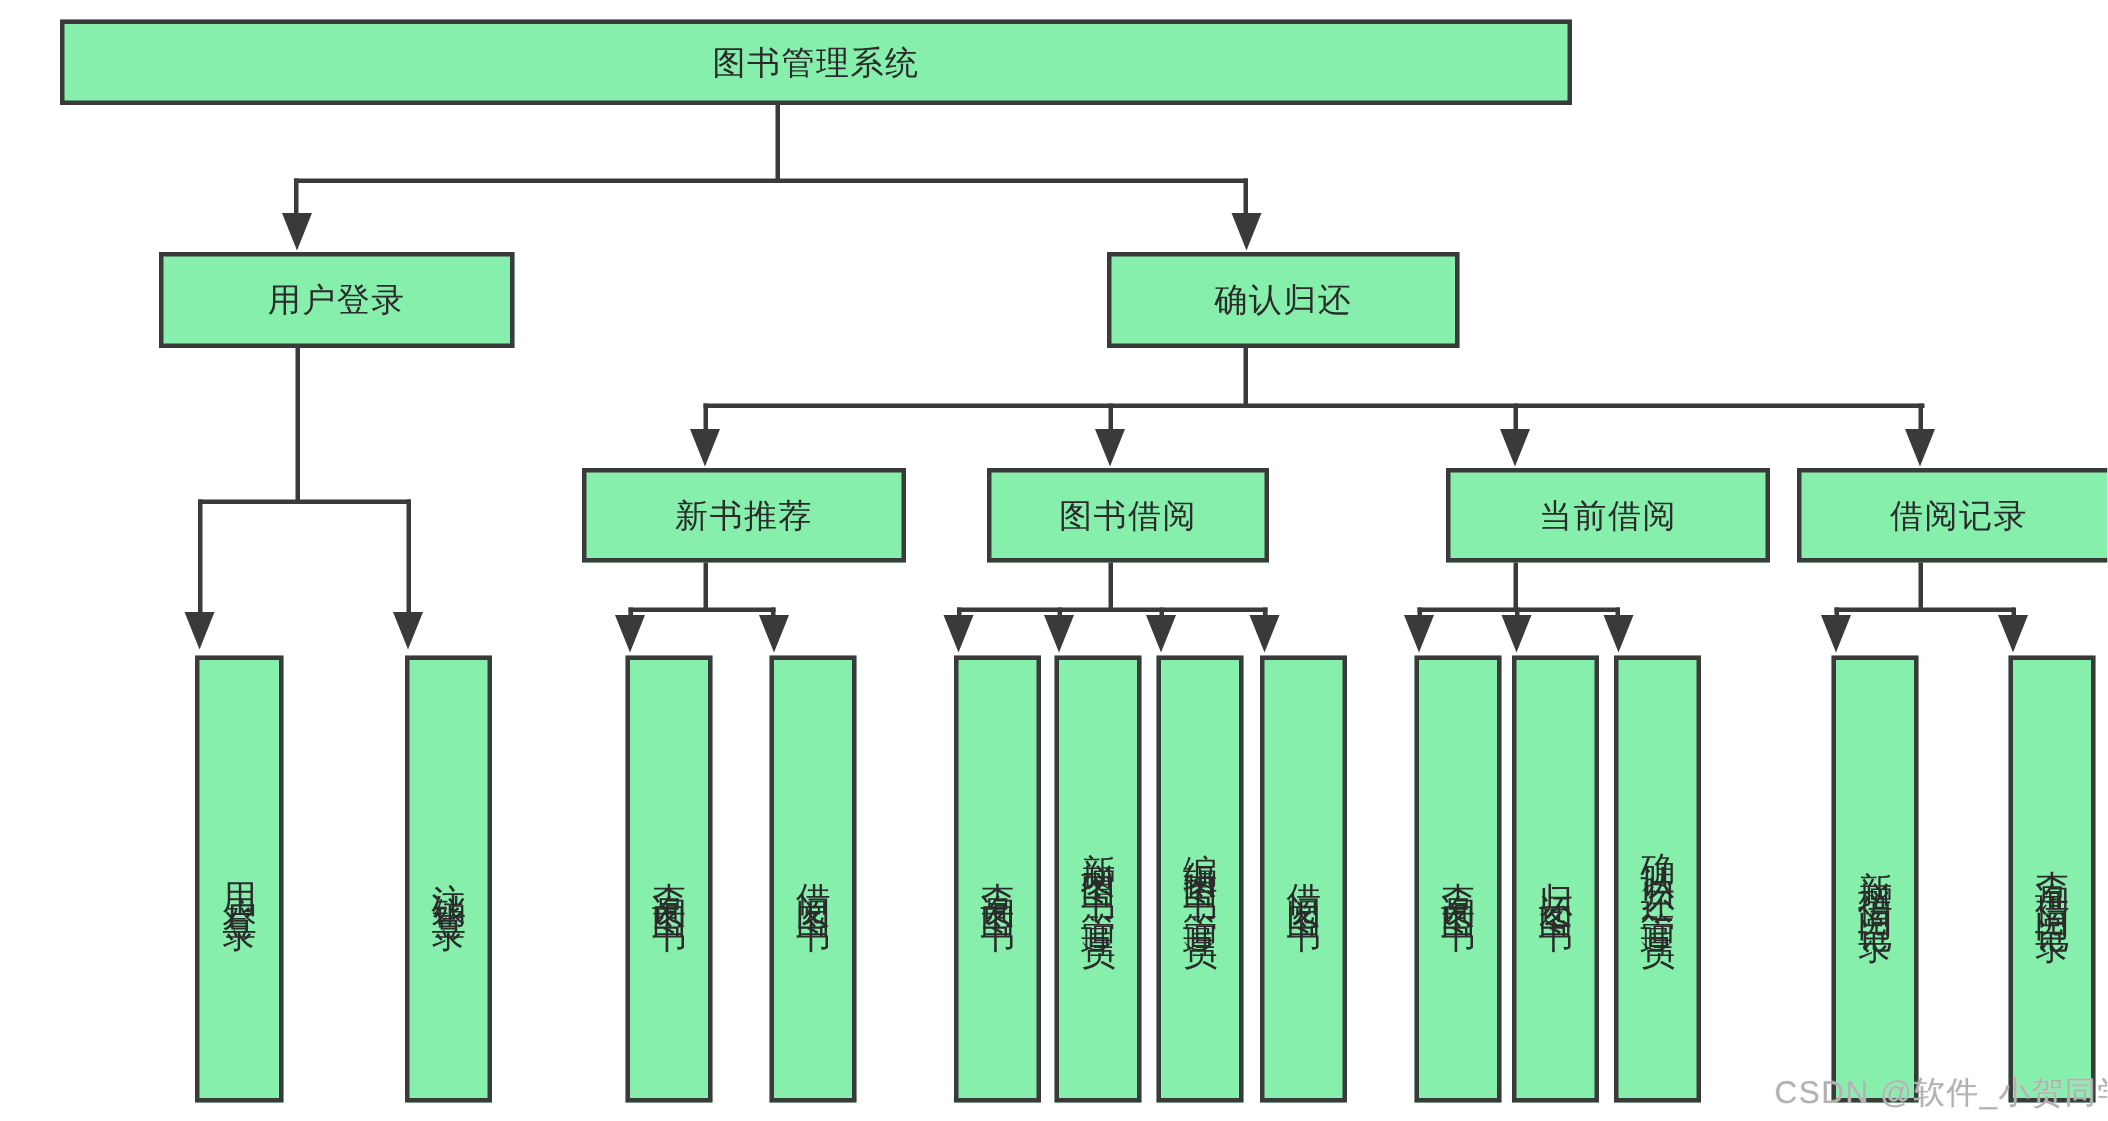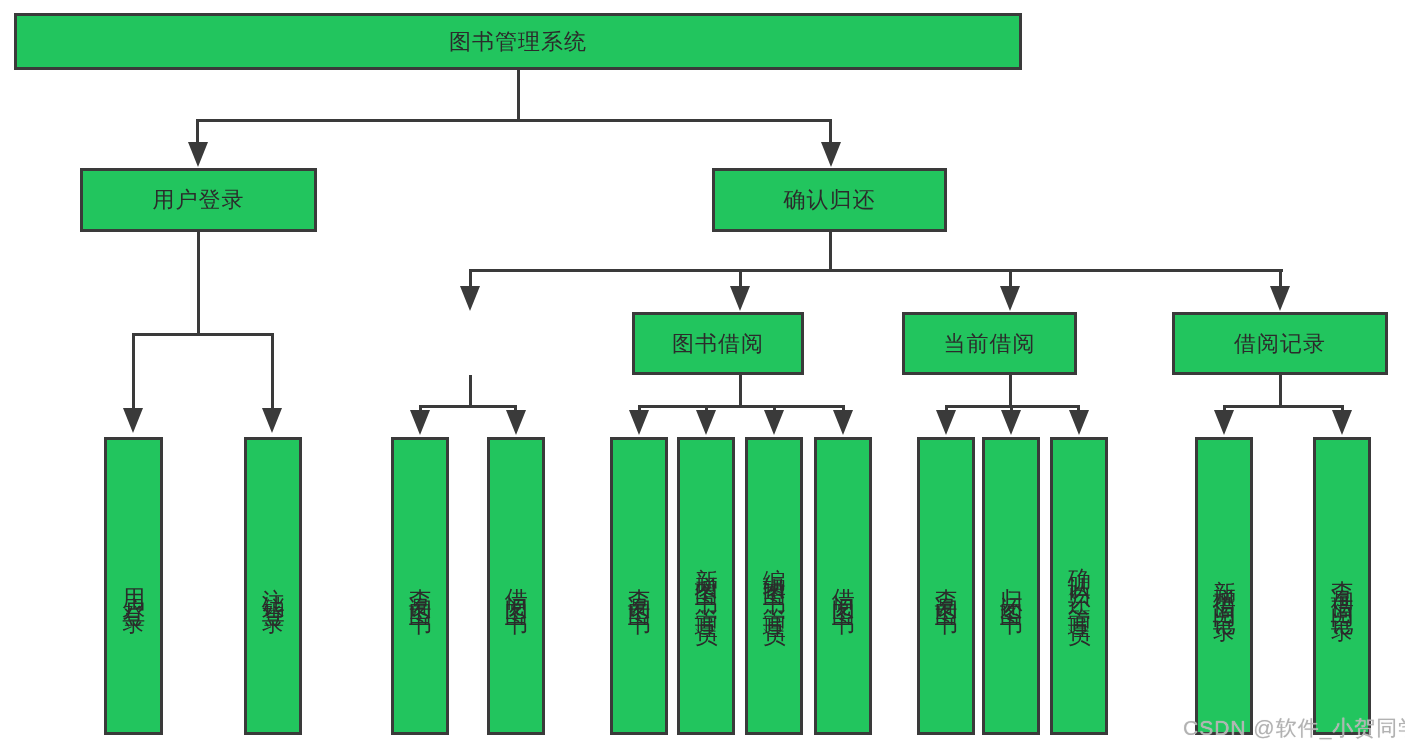--- a/index.html
+++ b/index.html
@@ -8,25 +8,26 @@
     width: 1405px;
     height: 747px;
     background: #ffffff;
     overflow: hidden;
     font-family: "Liberation Sans", sans-serif;
   }
   .node {
     position: absolute;
     box-sizing: border-box;
     border: 3px solid #3a3a3a;
-    background: #22c55e;
+    background: #86efac;
     display: flex;
     align-items: center;
     justify-content: center;
     color: #2b2b2b;
+    margin-left: 26px;
   }
   .hbox { font-size: 22px; letter-spacing: 1px; }
   .vbox {
     font-size: 23px;
     letter-spacing: 8px;
   }
   .vbox .vtext {
     writing-mode: vertical-rl;
     text-orientation: mixed;
     line-height: 1.1;
@@ -88,24 +89,27 @@
   <div class="line" style="left:469px; top:269px; width:814px; height:3px;"></div>
   <div class="line" style="left:469px; top:269px; width:3px; height:20px;"></div>
   <div class="arrow" style="left:460px; top:286px;"></div>
   <div class="line" style="left:739px; top:269px; width:3px; height:20px;"></div>
   <div class="arrow" style="left:730px; top:286px;"></div>
   <div class="line" style="left:1009px; top:269px; width:3px; height:20px;"></div>
   <div class="arrow" style="left:1000px; top:286px;"></div>
   <div class="line" style="left:1279px; top:269px; width:3px; height:20px;"></div>
   <div class="arrow" style="left:1270px; top:286px;"></div>
 
-  <div class="node hbox" style="left:632px; top:312px; width:172px; height:63px;">
+  <div class="node hbox" style="left:362px; top:312px; width:216px; height:63px;">
+    <span>新书推荐</span>
+  </div>
+  <div class="node hbox" style="left:632px; top:312px; width:188px; height:63px;">
     <span>图书借阅</span>
   </div>
-  <div class="node hbox" style="left:902px; top:312px; width:175px; height:63px;">
+  <div class="node hbox" style="left:938px; top:312px; width:216px; height:63px;">
     <span>当前借阅</span>
   </div>
   <div class="node hbox" style="left:1172px; top:312px; width:216px; height:63px;">
     <span>借阅记录</span>
   </div>
 
   <div class="line" style="left:469px; top:375px; width:3px; height:33px;"></div>
   <div class="line" style="left:419px; top:405px; width:98px; height:3px;"></div>
   <div class="line" style="left:419px; top:405px; width:3px; height:9px;"></div>
   <div class="arrow" style="left:410px; top:410px;"></div>

